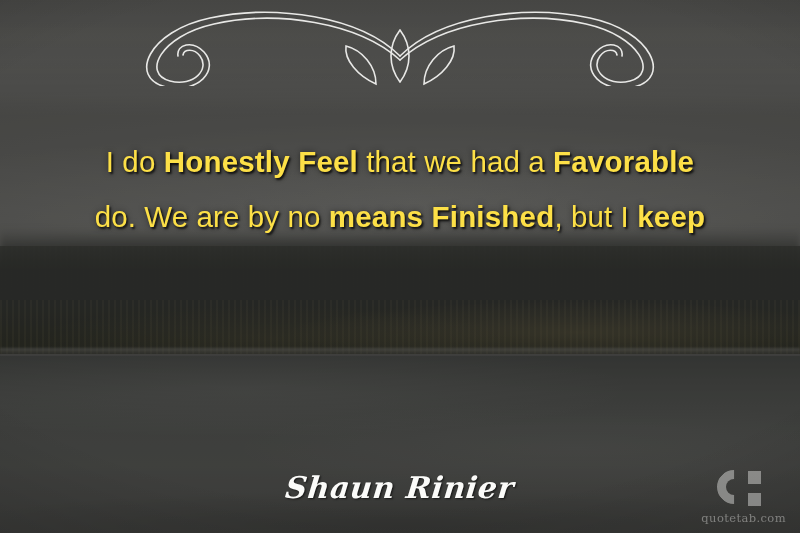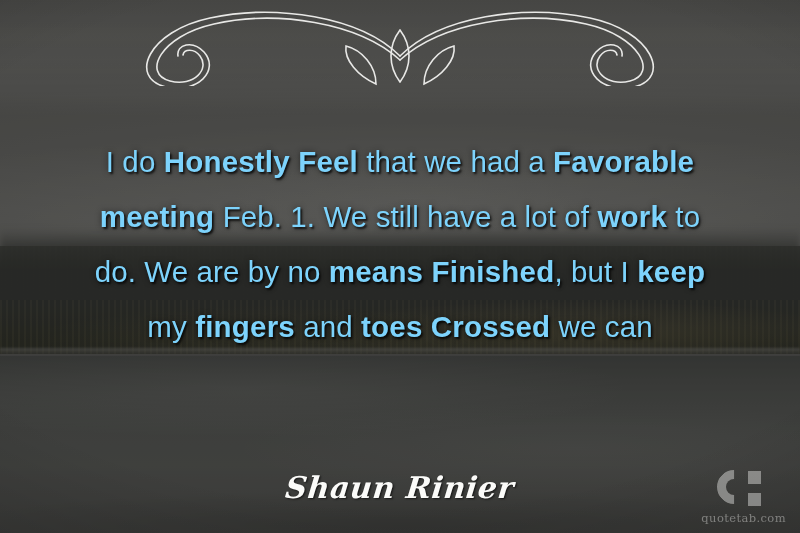--- a/index.html
+++ b/index.html
@@ -104,21 +104,21 @@
     top: 8px;
     width: 660px; height: 78px;
   }
 
   #quote-text {
     position: absolute;
     left: 44px;
     top: 134px;
     width: 712px;
     text-align: center;
-    color: #7dd3fc;
+    color: #fde047;
     font-size: 29.5px;
     line-height: 55px;
     letter-spacing: 0.1px;
     text-shadow: 1.6px 1.6px 2.2px rgba(0,0,0,0.78), 0 0 6px rgba(0,0,0,0.45);
     font-weight: 300;
   }
   #quote-text .kw {
     font-weight: 700;
     letter-spacing: 0.2px;
   }
@@ -214,23 +214,21 @@
         <path d="M330 74 C 318 58, 318 38, 330 22 C 342 38, 342 58, 330 74 Z"></path>
 
         <path d="M306 76 C 288 68, 274 52, 276 38 C 292 42, 306 58, 306 76 Z"></path>
 
         <path d="M354 76 C 372 68, 386 52, 384 38 C 368 42, 354 58, 354 76 Z"></path>
       </g>
     </svg>
 
     <div id="quote-text">
         <div><span>I do </span><span class="kw">Honestly</span><span> </span><span class="kw">Feel</span><span> that we had a </span><span class="kw">Favorable</span></div>
-        <div><span class="kw">meeting</span><span> Feb. 1. We still have a lot of </span><span class="kw">work</span><span> to</span></div>
         <div><span>do. We are by no </span><span class="kw">means</span><span> </span><span class="kw">Finished</span><span>, but I </span><span class="kw">keep</span></div>
-        <div><span>my </span><span class="kw">fingers</span><span> and </span><span class="kw">toes</span><span> </span><span class="kw">Crossed</span><span> we can</span></div>
       </div>
 
     <div id="author">Shaun Rinier</div>
 
     <div id="watermark">
       <div id="watermark-mark">
         <span class="wm-c"></span>
         <span class="wm-sq-top"></span>
         <span class="wm-sq-bottom"></span>
         <span class="wm-sq-mid"></span>

